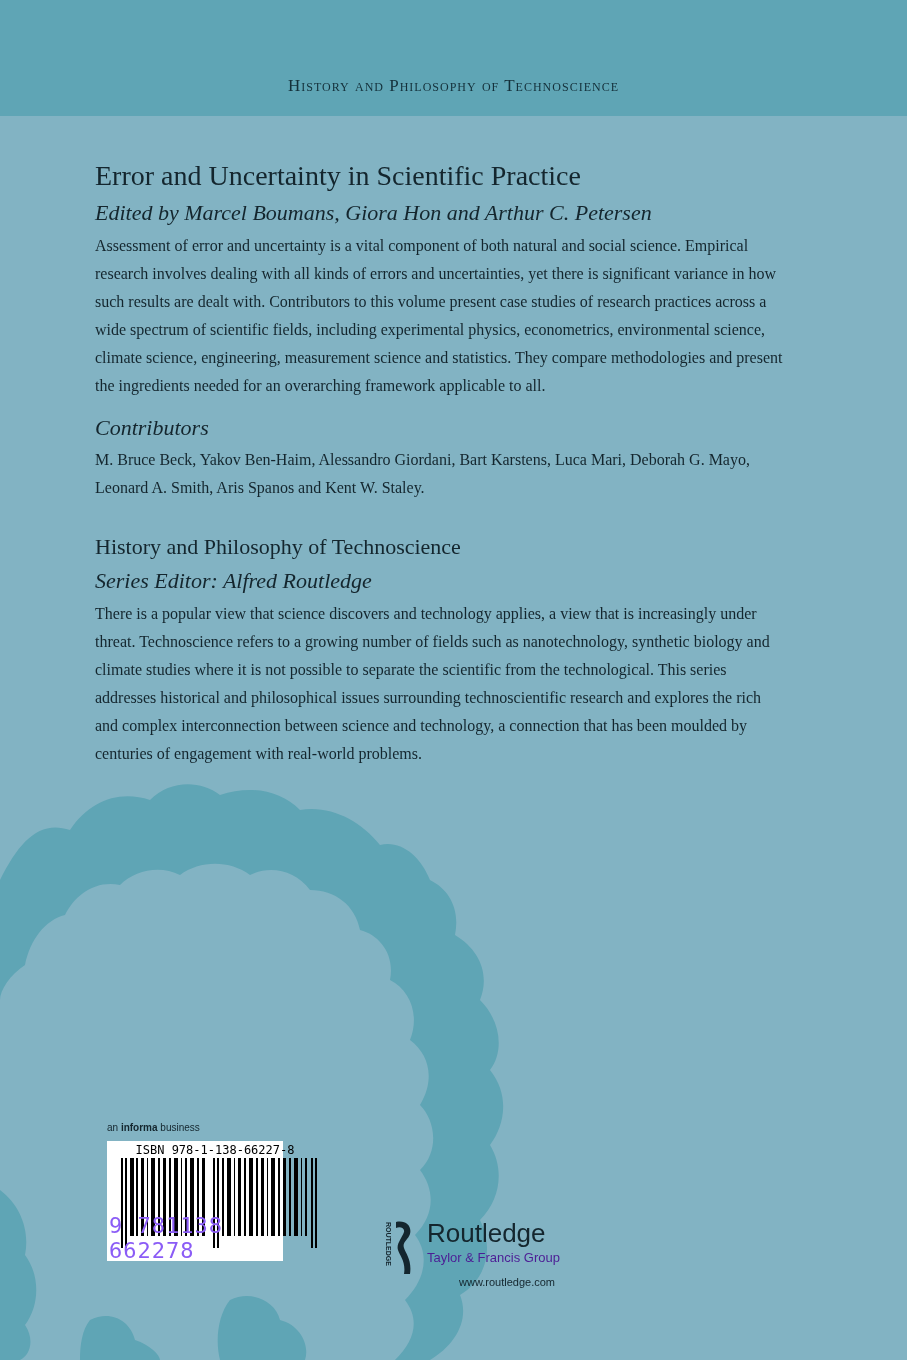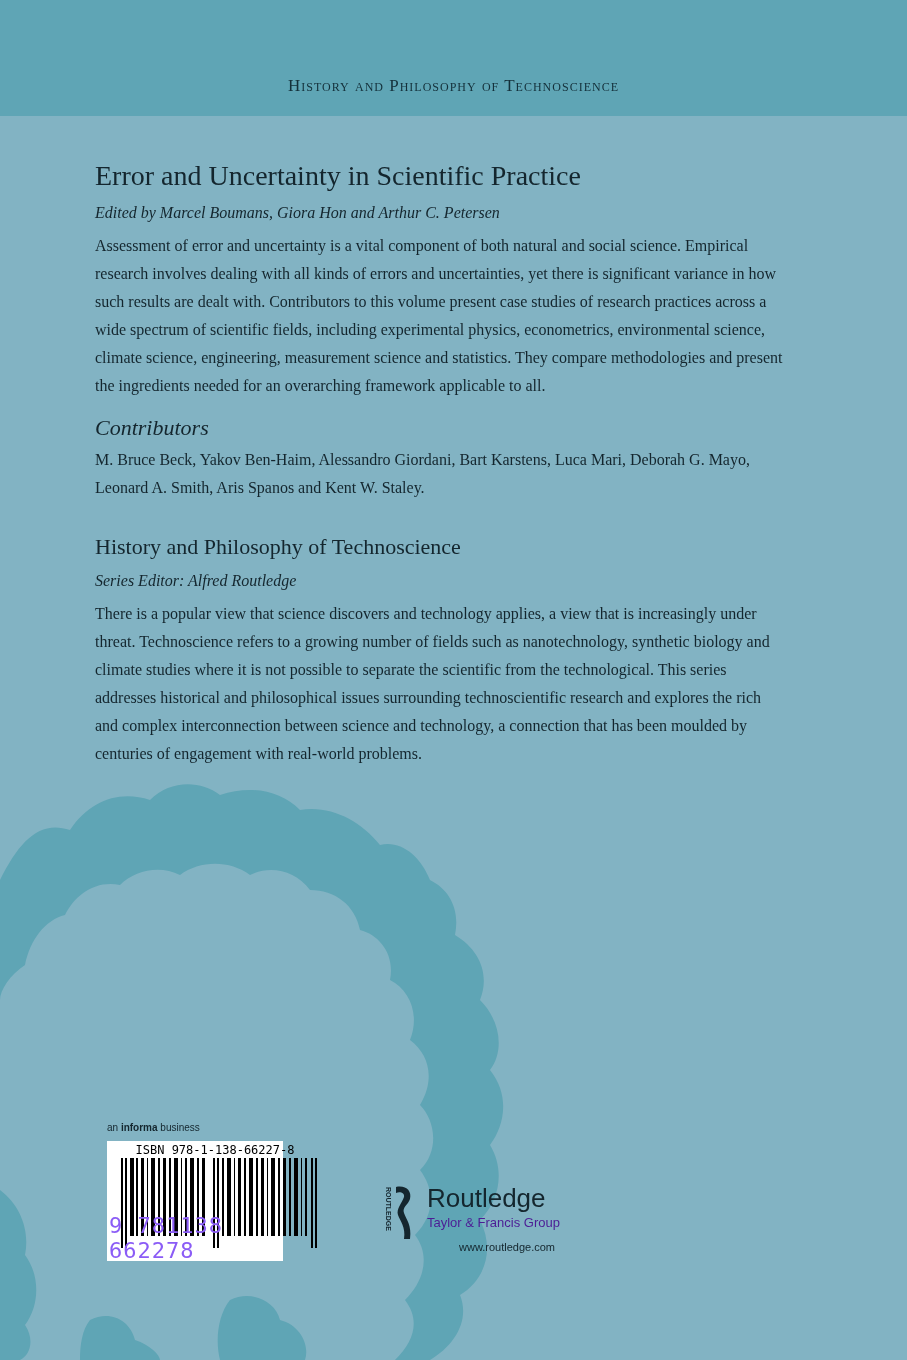--- a/index.html
+++ b/index.html
@@ -13,41 +13,41 @@
       position: absolute; left: 0; top: 0; width: 907px; height: 116px;
       background: #5fa5b5;
     }
     .series-header {
       position: absolute; left: 0; top: 76px; width: 907px; text-align: center;
       font-size: 17px; letter-spacing: 1px; font-variant: small-caps; color: #14303a;
     }
     .wreath { position: absolute; left: 0; top: 760px; width: 620px; height: 600px; }
     .content { position: absolute; left: 95px; top: 158px; width: 690px; }
     .title { font-size: 28px; line-height: 36px; margin: 0; font-weight: normal; }
-    .subtitle { font-size: 16px; font-style: italic; line-height: 30px; margin: 4px 0 4px; }
+    .subtitle { font-size: 22px; font-style: italic; line-height: 30px; margin: 4px 0 4px; }
     .para { font-size: 16px; line-height: 28px; margin: 0; }
     .section-heading { font-size: 22px; font-style: italic; line-height: 28px; margin: 14px 0 4px; }
     .series-title { font-size: 22px; line-height: 30px; margin: 30px 0 0; font-weight: normal; }
     .informa { position: absolute; left: 107px; top: 1122px; font-family: "Liberation Sans", sans-serif; font-size: 10px; color: #14262e; text-align: right; }
     .informa b { font-weight: bold; }
     .barcode {
       position: absolute; left: 107px; top: 1141px; width: 176px; height: 120px;
       background: #ffffff;
     }
     .isbn-top {
       position: absolute; left: 0; top: 2px; width: 216px; text-align: center;
       font-family: "DejaVu Sans Mono", monospace; font-size: 12px; color: #000;
     }
     .bars { position: absolute; left: 14px; top: 17px; width: 196px; height: 90px; }
     .isbn-bottom {
       position: absolute; left: 2px; bottom: -2px; width: 212px;
       font-family: "DejaVu Sans Mono", monospace; font-size: 22px; color: #8b5cf6; letter-spacing: 1px;
       background: transparent;
     }
-    .publisher { position: absolute; left: 380px; top: 1185px; width: 220px; height: 80px; text-align: right; }
+    .publisher { position: absolute; left: 380px; top: 1220px; width: 220px; height: 80px; text-align: right; }
     .logo-mark { position: absolute; left: 0; top: 0; width: 40px; height: 56px; }
     .pub-name { position: absolute; left: 47px; top: -2px; font-family: "Liberation Sans", sans-serif; font-size: 26px; color: #14262e; }
     .pub-group { position: absolute; left: 47px; top: 30px; font-family: "Liberation Sans", sans-serif; font-size: 13px; color: #4c1d95; }
     .pub-url { position: absolute; left: 50px; top: 56px; font-family: "Liberation Sans", sans-serif; font-size: 11px; color: #14262e; margin-left: 29px; }
   </style>
 </head>
 <body>
 
 <div class="band"></div>
 <div class="series-header">History and Philosophy of Technoscience</div>

